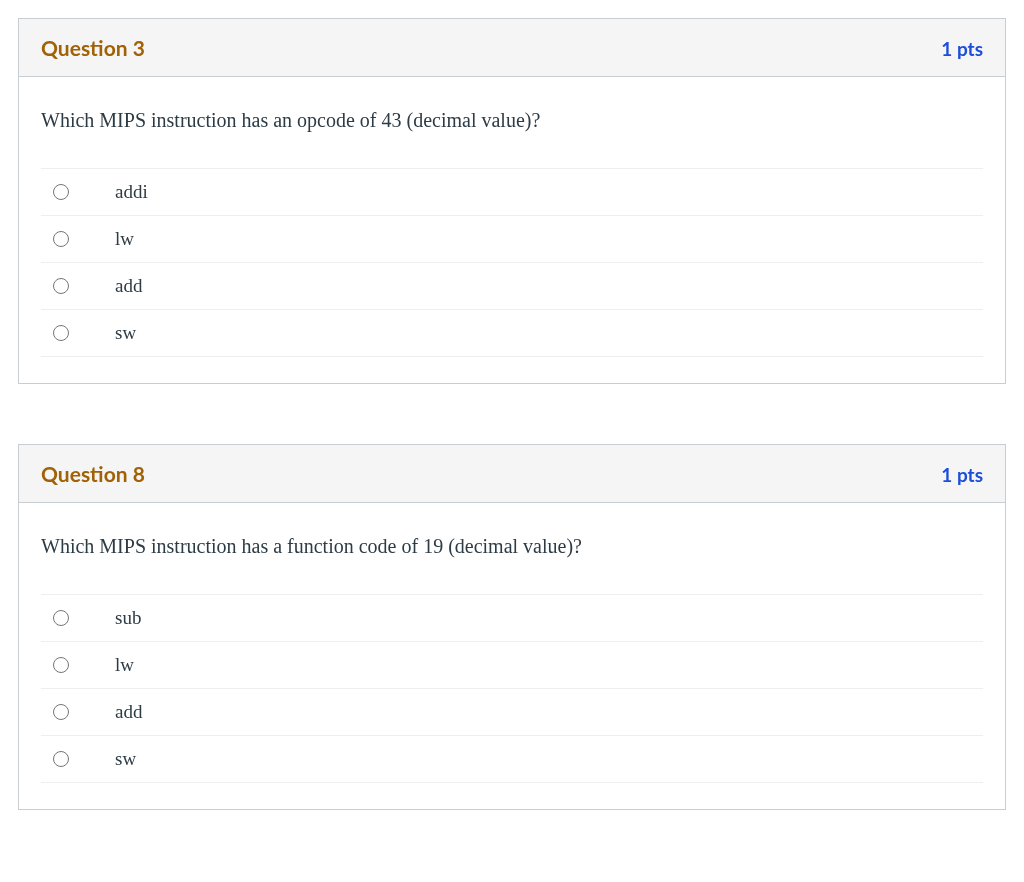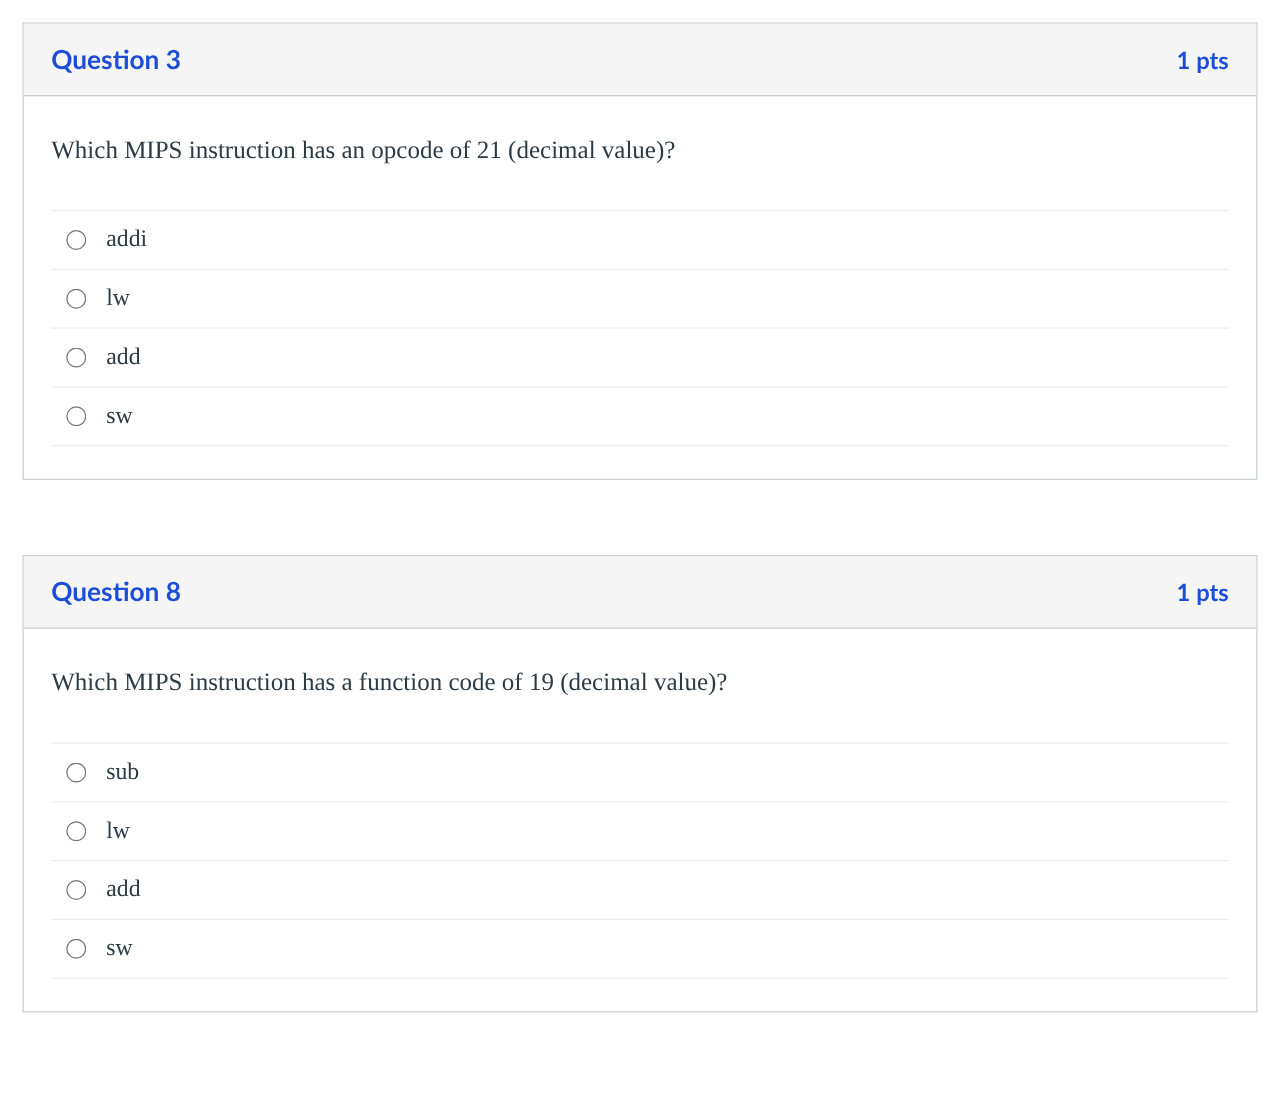--- a/index.html
+++ b/index.html
@@ -26,21 +26,21 @@
     background: #f5f5f5;
     border-bottom: 1px solid #c7cdd1;
     padding: 16px 22px;
     display: flex;
     justify-content: space-between;
     align-items: baseline;
   }
   .q-title {
     font-weight: 700;
     font-size: 21px;
-    color: #1d4ed8;
+    color: #a16207;
   }
   .q-points {
     font-weight: 700;
     font-size: 19px;
     color: #1d4ed8;
   }
   .q-body {
     padding: 30px 22px 26px 22px;
   }
   .q-prompt {
@@ -64,34 +64,35 @@
     width: 16px;
     height: 16px;
     margin: 0 16px 0 6px;
     accent-color: #666;
     cursor: pointer;
   }
   .answer-label {
     font-family: "Times New Roman", Times, serif;
     font-size: 19px;
     color: #2d3b45;
+    margin-left: 30px;
   }
 </style>
 </head>
 <body>
 
 <div class="page">
 
   <div class="question-card">
     <div class="q-header">
       <span class="q-title">Question 3</span>
       <span class="q-points">1 pts</span>
     </div>
     <div class="q-body">
-      <p class="q-prompt">Which MIPS instruction has an opcode of 21 (decimal value)?</p>
+      <p class="q-prompt">Which MIPS instruction has an opcode of 43 (decimal value)?</p>
       <div class="answers">
         <label class="answer-row">
           <input type="radio" name="q3" style="">
           <span class="answer-label">addi</span>
         </label>
         <label class="answer-row">
           <input type="radio" name="q3" style="">
           <span class="answer-label">lw</span>
         </label>
         <label class="answer-row">

